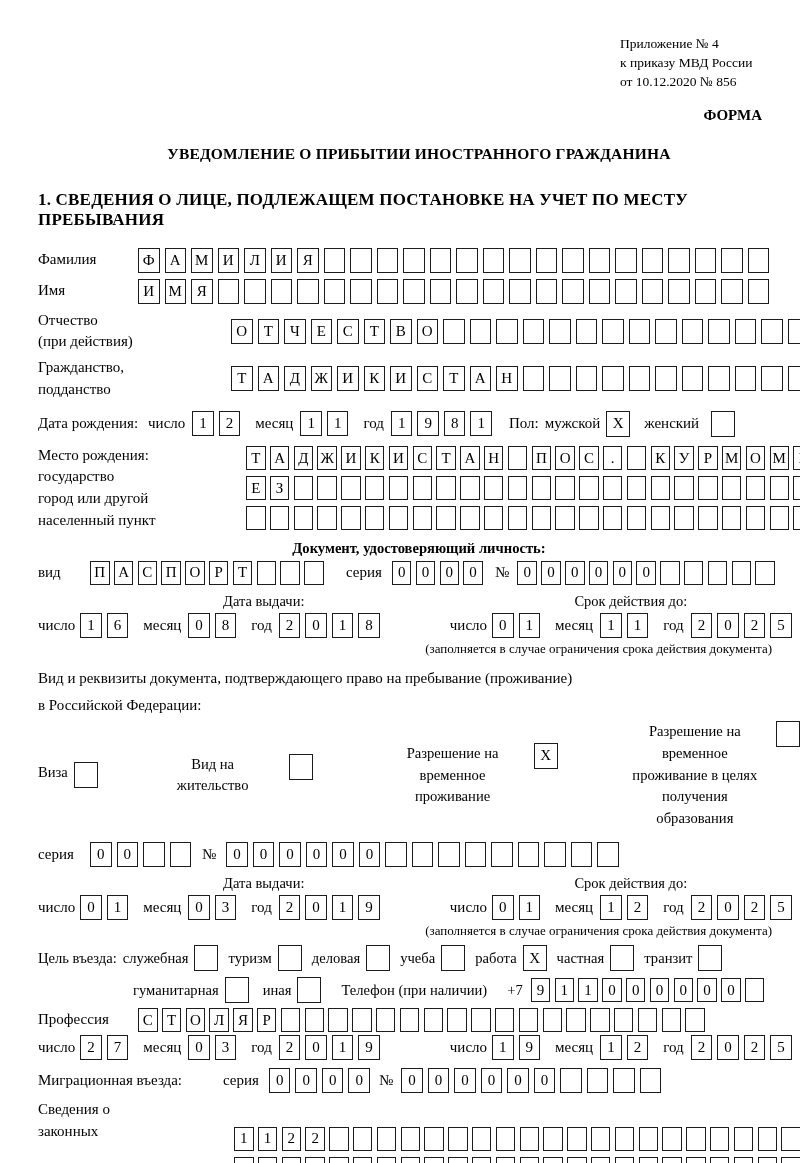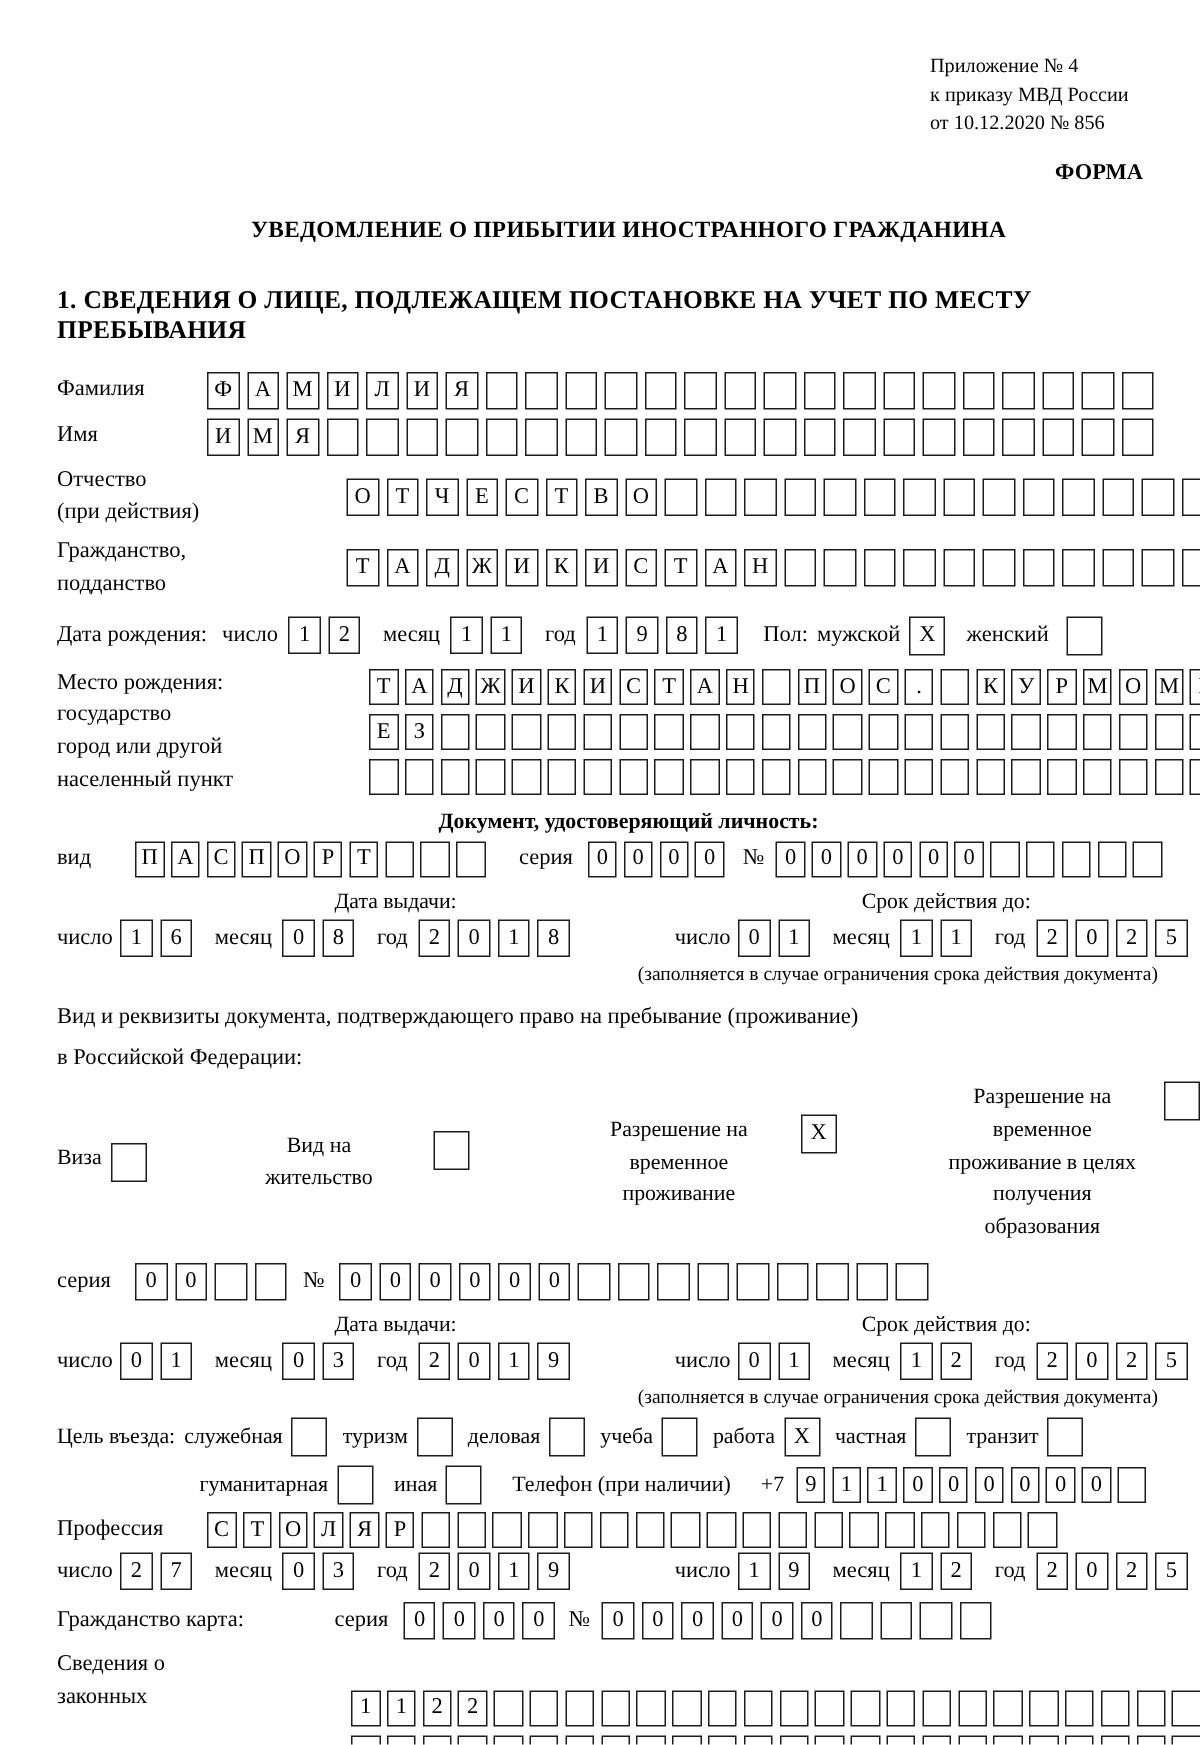--- a/index.html
+++ b/index.html
@@ -634,21 +634,21 @@
       <span class="cells">
           <span class="cell">2</span>
           <span class="cell">0</span>
           <span class="cell">2</span>
           <span class="cell">5</span>
         </span>
     </span>
   </div>
 
   <div class="frow" style="margin-top:8px">
-    <span style="width:185px">Гражданство карта:</span>
+    <span style="width:185px">Миграционная въезда:</span>
     <span style="margin-right:10px">серия</span>
     <span class="cells">
         <span class="cell">0</span>
         <span class="cell">0</span>
         <span class="cell">0</span>
         <span class="cell">0</span>
       </span>
     <span style="margin:0 8px 0 4px">№</span>
     <span class="cells">
         <span class="cell">0</span>

